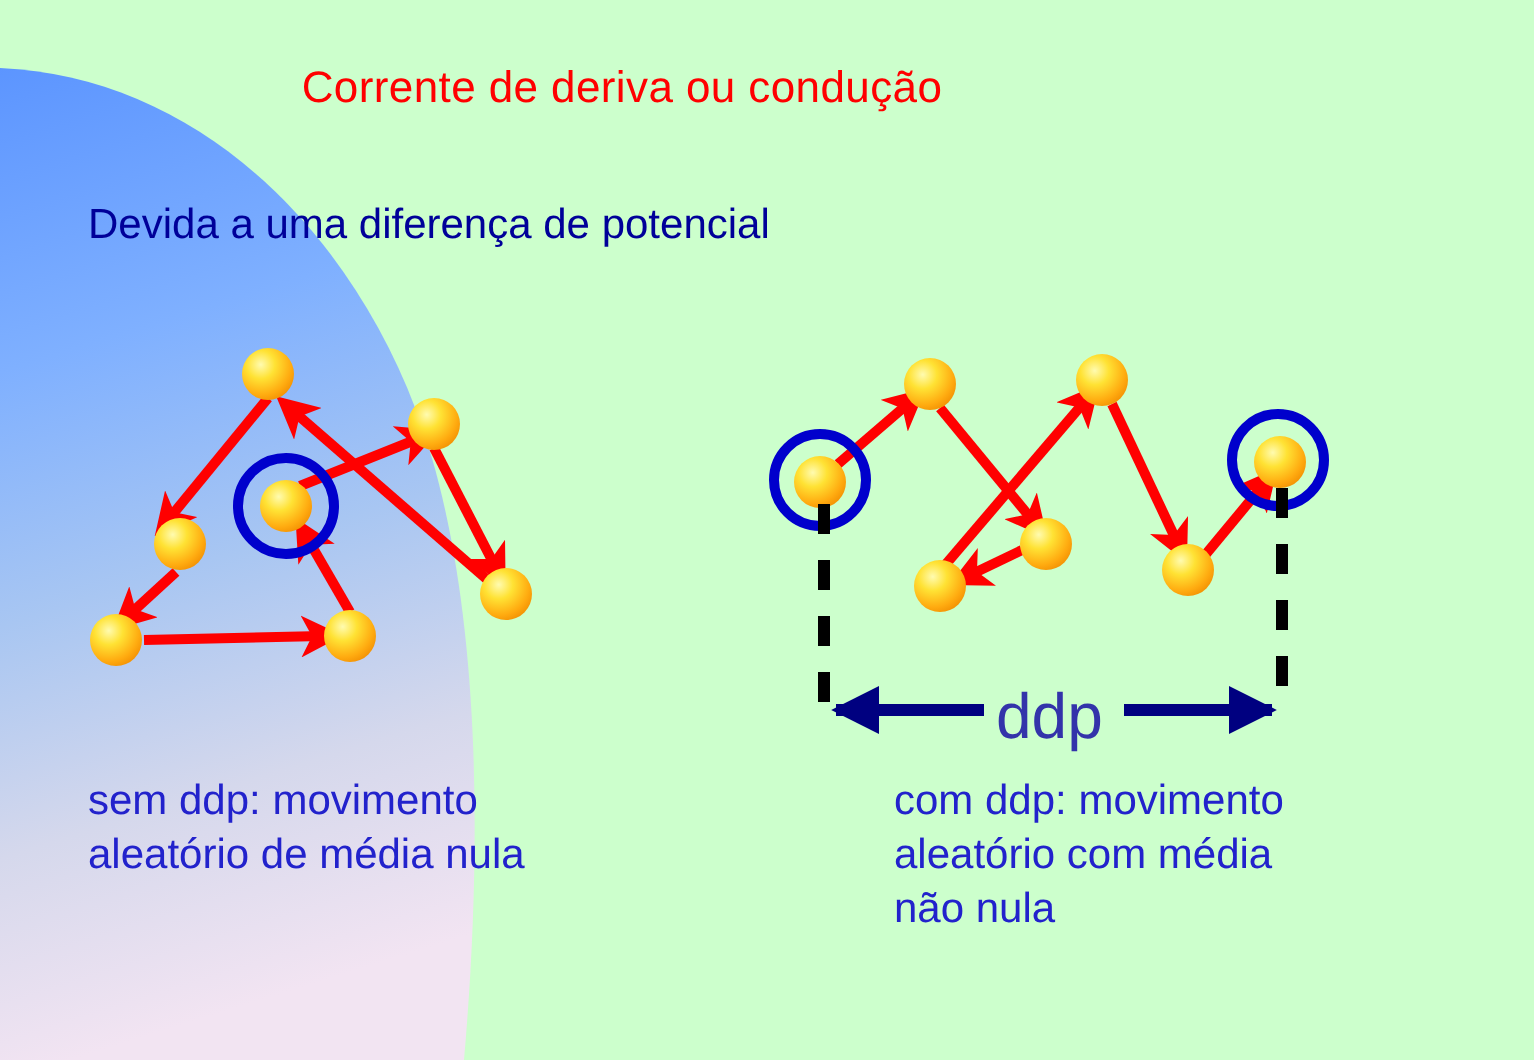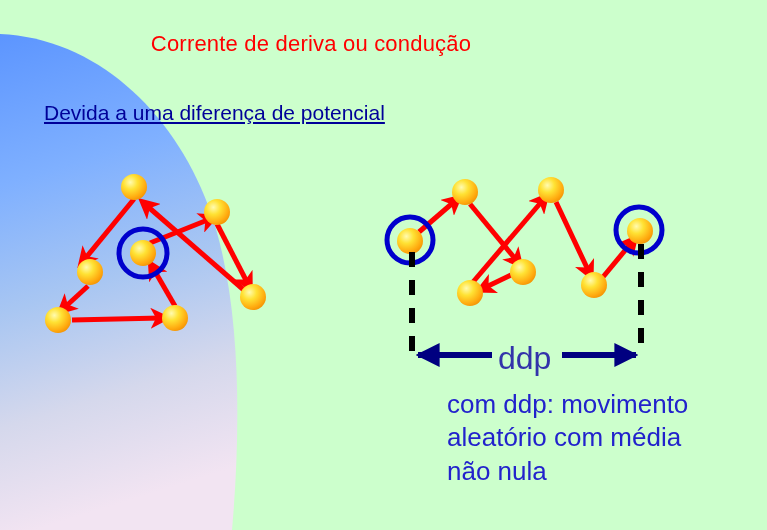--- a/index.html
+++ b/index.html
@@ -36,31 +36,30 @@
     width: 622px;
     text-align: center;
     color: #ff0000;
     font-size: 22px;
     letter-spacing: 0.2px;
   }
   #subtitle-text {
     left: 44px; top: 100px;
     color: #000099;
     font-size: 21px;
-    text-decoration: underline;
   }
   #caption-left-text {
     left: 44px; top: 388px;
     color: #2222cc;
     font-size: 21px;
   }
   #caption-right-text {
     left: 447px; top: 388px;
     color: #2222cc;
-    font-size: 26px;
+    font-size: 21px;
   }
   #ddp-label-text {
     left: 498px; top: 338px;
     color: #3333aa;
     font-size: 32px;
   }
 </style>
 </head>
 <body>
 
@@ -153,18 +152,20 @@
       <line x1="562" y1="355" x2="636" y2="355"></line>
     </g>
   </svg>
 
   <div class="txt" id="title-text">Corrente de deriva ou condução</div>
 
   <div class="txt" id="subtitle-text">Devida a uma diferença de potencial</div>
 
   <div class="txt" id="ddp-label-text">ddp</div>
 
+  <div class="txt" id="caption-left-text">sem ddp: movimento
+aleatório de média nula</div>
 
   <div class="txt" id="caption-right-text">com ddp: movimento
 aleatório com média
 não nula</div>
 
 </div>
 
 </body></html>

